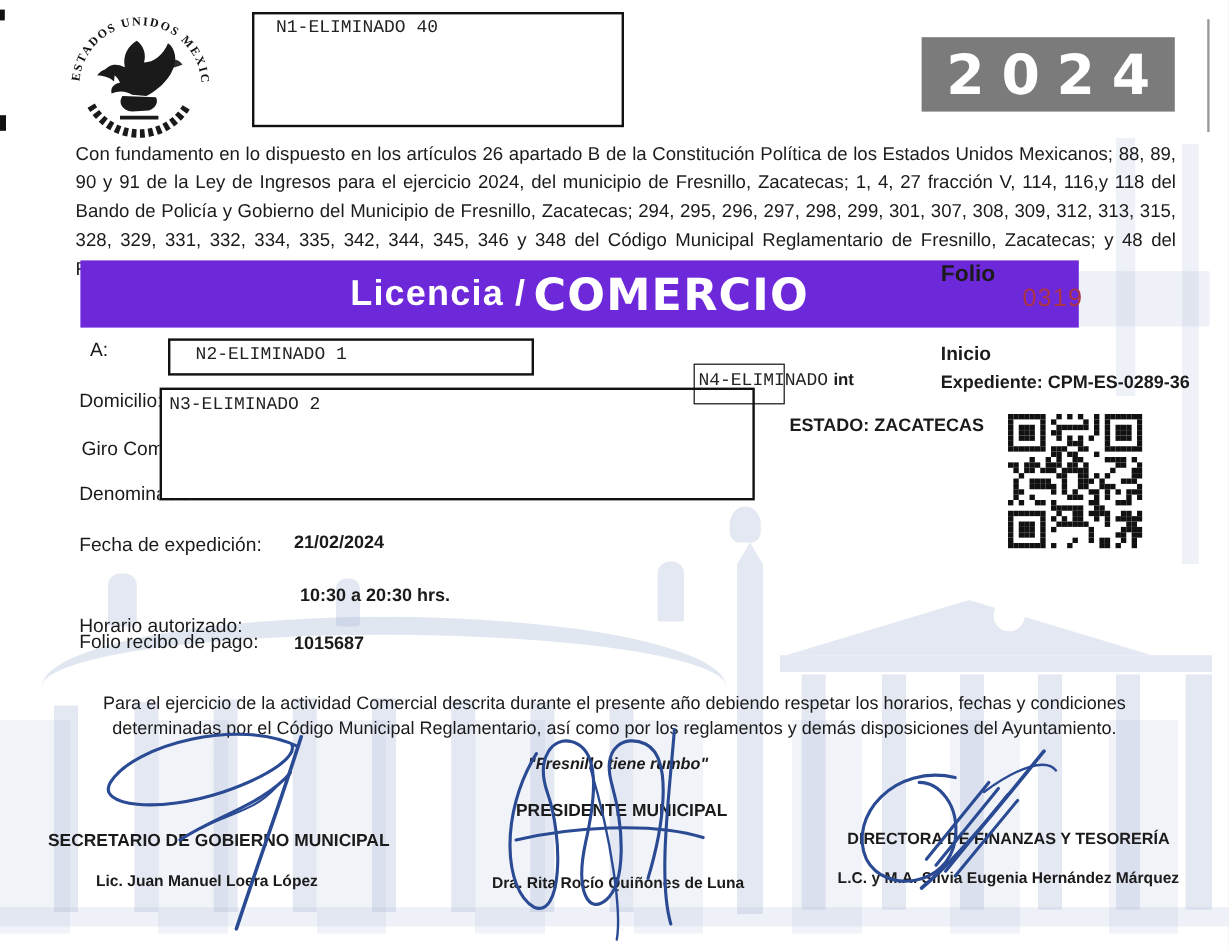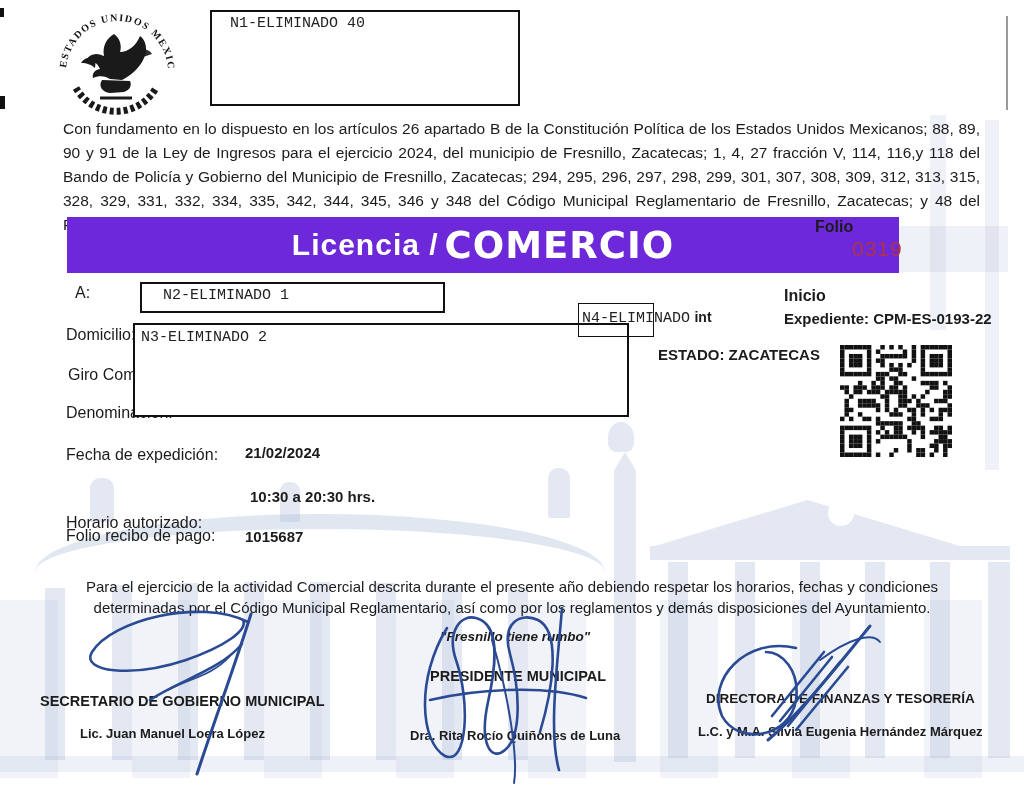--- a/index.html
+++ b/index.html
@@ -79,33 +79,34 @@
       <path d="M86,44 C92,42 98,44 100,48 C94,50 90,52 87,50 Z" opacity="0.9"></path>
     </g>
     <path d="M24,82 A 46,46 0 0 0 104,82" fill="none" stroke="#1a1a1a" stroke-width="7" stroke-dasharray="4 3"></path>
     <path d="M48,92 L80,92" stroke="#1a1a1a" stroke-width="3"></path>
   </svg>
 
   <div class="abs redact-box" style="left:210px;top:10px;width:310px;height:96px;">
     <div class="mono" style="font-size:15px;padding:3px 18px;">N1-ELIMINADO 40</div>
   </div>
 
+  <div class="abs yearbox" style="left:768px;top:31px;width:211px;height:62px;background:#7b7b7b;">2024</div>
 
   <div class="abs para" style="left:63px;top:117px;width:917px;">Con fundamento en lo dispuesto en los artículos 26 apartado B de la Constitución Política de los Estados Unidos Mexicanos; 88, 89, 90 y 91 de la Ley de Ingresos para el ejercicio 2024, del municipio de Fresnillo, Zacatecas; 1, 4, 27 fracción V, 114, 116,y 118 del Bando de Policía y Gobierno del Municipio de Fresnillo, Zacatecas; 294, 295, 296, 297, 298, 299, 301, 307, 308, 309, 312, 313, 315, 328, 329, 331, 332, 334, 335, 342, 344, 345, 346 y 348 del Código Municipal Reglamentario de Fresnillo, Zacatecas; y 48 del Reglamento Interior del Municipio de Fresnillo, Zacatecas, se extiende la presente:</div>
 
   <div class="abs banner" style="left:67px;top:217px;width:832px;height:56px;background:#6d28d9;">
     <span class="t1">Licencia /</span>
     <span class="t2">COMERCIO</span>
   </div>
 
-  <div class="abs boldtxt" style="left:784px;top:218px;font-size:16px;z-index:10;margin-left:31px;">Folio</div>
+  <div class="abs boldtxt" style="left:784px;top:218px;font-size:19px;z-index:10;">Folio</div>
   <div class="abs" style="left:852px;top:237px;font-size:21px;color:#ab3445;letter-spacing:1px;z-index:10;">0319</div>
 
   <div class="abs boldtxt" style="left:784px;top:287px;font-size:16px;z-index:10;">Inicio</div>
-  <div class="abs boldtxt" style="left:784px;top:310px;font-size:15px;z-index:10;">Expediente: CPM-ES-0193-22</div>
+  <div class="abs boldtxt" style="left:784px;top:310px;font-size:15px;z-index:10;">Expediente: CPM-ES-0289-36</div>
 
   <div class="abs lbl" style="left:75px;top:284px;">A:</div>
   <div class="abs lbl" style="left:66px;top:326px;">Domicilio:</div>
   <div class="abs lbl" style="left:68px;top:366px;">Giro Com</div>
   <div class="abs lbl" style="left:66px;top:404px;">Denominación:</div>
   <div class="abs boldtxt" style="left:658px;top:346px;font-size:15px;z-index:10;">ESTADO: ZACATECAS</div>
 
   <div class="abs lbl" style="left:66px;top:446px;">Fecha de expedición:</div>
   <div class="abs val" style="left:245px;top:444px;">21/02/2024</div>
   <div class="abs lbl" style="left:66px;top:514px;">Horario autorizado:</div>

